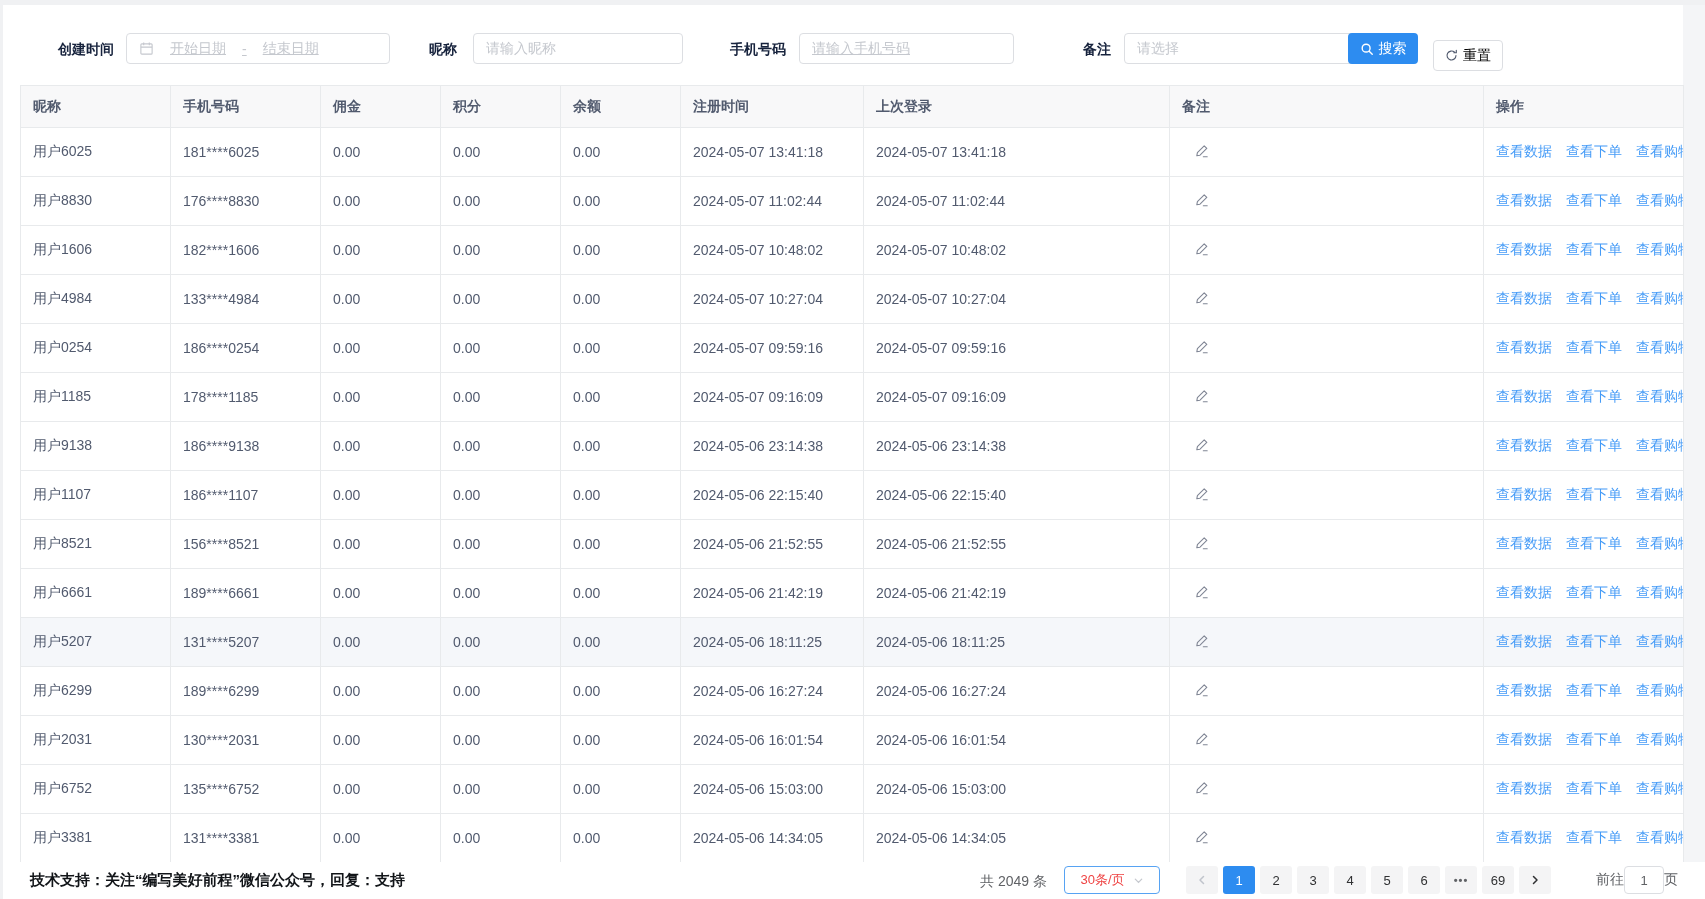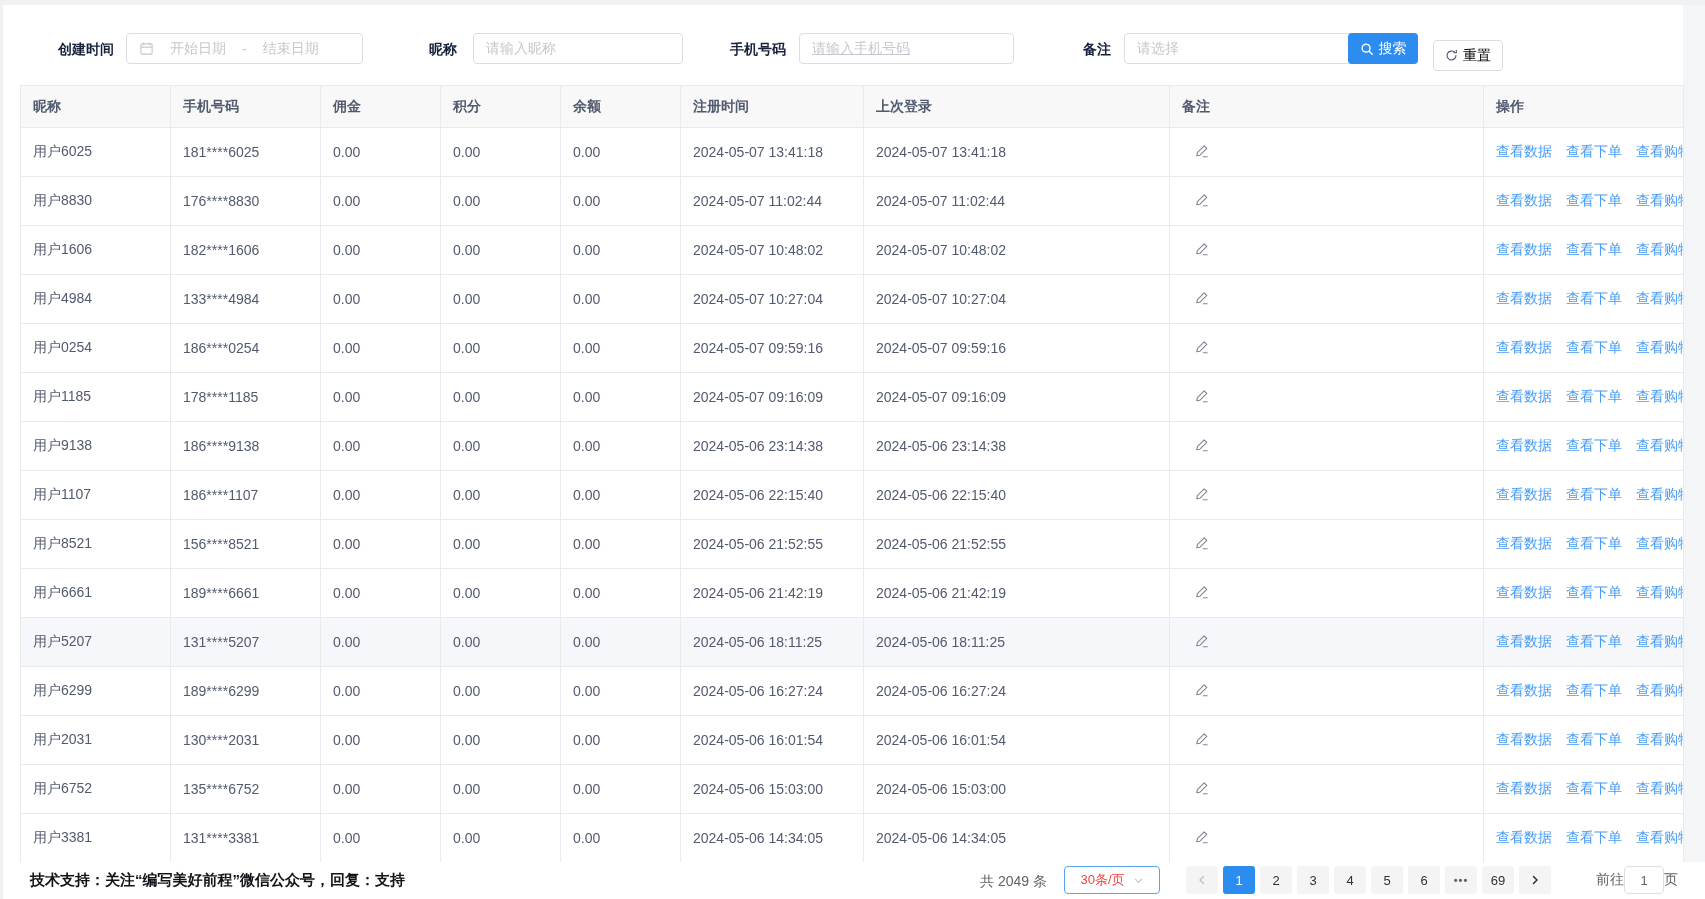--- a/index.html
+++ b/index.html
@@ -18,21 +18,21 @@
   .f-label { position:absolute; top:36px; font-weight:bold; color:#17233d; white-space:nowrap; }
   .lbl-created { left:48px;margin-left:7px; }
   .lbl-nickname { left:426px; }
   .lbl-phone { left:727px; }
   .lbl-remark { left:1080px; }
   .f-input {
     position:absolute; top:28px; height:31px; background:#fff;
     border:1px solid #dcdee2; border-radius:4px;
     display:flex; align-items:center; padding:0 12px; color:#c5c8ce;
   }
-  .date-range { left:123px; width:237px; }
+  .date-range { left:123px; width:264px;text-decoration:underline; }
   .date-range .ph-start { margin-left:16px; }
   .date-range .sep { margin:0 16px; }
   .inp-nickname { left:470px; width:210px; }
   .inp-phone { left:796px; width:215px;text-decoration:underline; }
   .sel-remark { left:1121px; width:250px; justify-content:space-between; }
   .btn {
     position:absolute; top:28px; height:31px; border-radius:4px; border:1px solid transparent;
     display:flex; align-items:center; justify-content:center; gap:5px;
     font-size:14px; cursor:pointer; background:#fff;
   }

